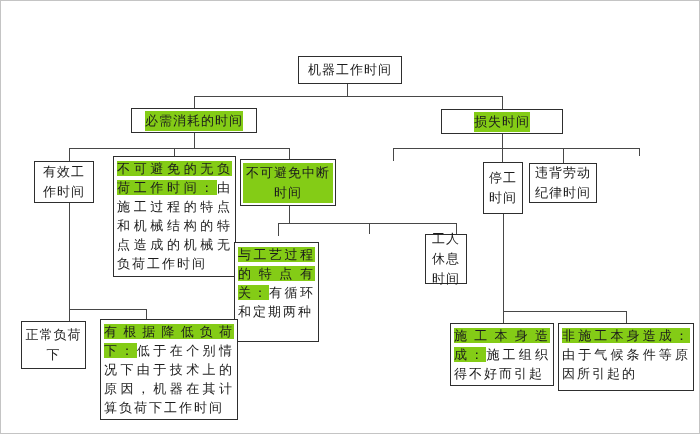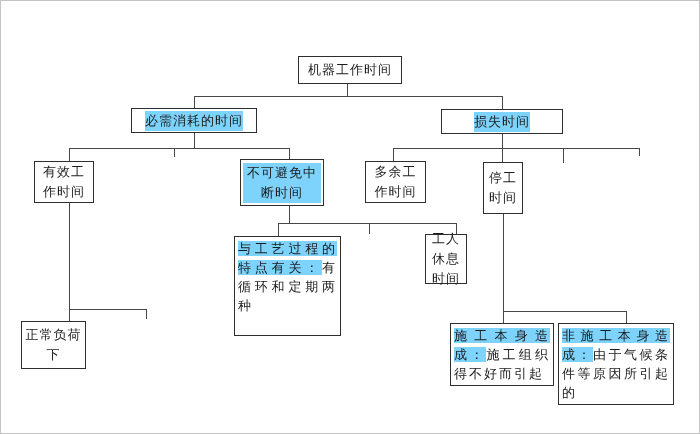--- a/index.html
+++ b/index.html
@@ -13,21 +13,21 @@
     box-sizing:border-box; font-size:13px;
   }
   .center {
     display:flex; align-items:center; justify-content:center;
     text-align:center; line-height:20px; letter-spacing:1px; padding:1px 2px;
   }
   .para {
     padding:2px 3px; line-height:19px; letter-spacing:2px;
     text-align:justify; text-justify:inter-character; overflow:hidden;
   }
-  .hl { background:#7dd3fc; }
+  .hl { background:#84cc16; }
   .lh { position:absolute; height:1px; background:#474747; }
   .lv { position:absolute; width:1px; background:#474747; }
 </style>
 </head>
 <body>
 
 <div class="canvas">
 
   <div class="lv" style="left:346px;top:82px;height:14px"></div>
   <div class="lh" style="left:193px;top:95px;width:309px"></div>
@@ -70,40 +70,46 @@
   <div class="box center" style="left:130px;top:107px;width:126px;height:25px">
     <span class="hl">必需消耗的时间</span>
   </div>
   <div class="box center" style="left:440px;top:108px;width:122px;height:25px">
     <span class="hl">损失时间</span>
   </div>
 
   <div class="box center" style="left:33px;top:160px;width:60px;height:42px">
     <span>有效工作时间</span>
   </div>
-  <div class="box center" style="left:239px;top:158px;width:84px;height:47px">
+  <div class="box para" style="left:112px;top:155px;width:123px;min-height:121px">
+    <span class="hl">不可避免的无负荷工作时间：</span><span>由施工过程的特点和机械结构的特点造成的机械无负荷工作时间</span>
+  </div>
+  <div class="box center" style="left:239px;top:158px;width:96px;height:47px">
     <span class="hl">不可避免中断时间</span>
-  </div>
-  <div class="box center" style="left:364px;top:160px;width:61px;height:42px">
-    <span>多余工作时间</span>
   </div>
   <div class="box center" style="left:482px;top:161px;width:40px;height:52px">
     <span>停工时间</span>
   </div>
+  <div class="box center" style="left:528px;top:162px;width:68px;height:40px">
+    <span>违背劳动纪律时间</span>
+  </div>
 
-  <div class="box para" style="left:233px;top:235px;width:107px;min-height:100px">
+  <div class="box para" style="left:233px;top:241px;width:85px;min-height:100px">
     <span class="hl">与工艺过程的特点有关：</span><span>有循环和定期两种</span>
   </div>
   <div class="box center" style="left:424px;top:233px;width:42px;height:50px">
     <span>工人休息时间</span>
   </div>
 
   <div class="box center" style="left:20px;top:320px;width:65px;height:48px">
     <span>正常负荷下</span>
   </div>
+  <div class="box para" style="left:99px;top:318px;width:138px;min-height:96px">
+    <span class="hl">有根据降低负荷下：</span><span>低于在个别情况下由于技术上的原因，机器在其计算负荷下工作时间</span>
+  </div>
   <div class="box para" style="left:449px;top:322px;width:104px;min-height:63px">
     <span class="hl">施工本身造成：</span><span>施工组织得不好而引起</span>
   </div>
-  <div class="box para" style="left:557px;top:322px;width:116px;min-height:68px">
+  <div class="box para" style="left:557px;top:322px;width:136px;min-height:68px">
     <span class="hl">非施工本身造成：</span><span>由于气候条件等原因所引起的</span>
   </div>
 
 </div>
 
 </body></html>

